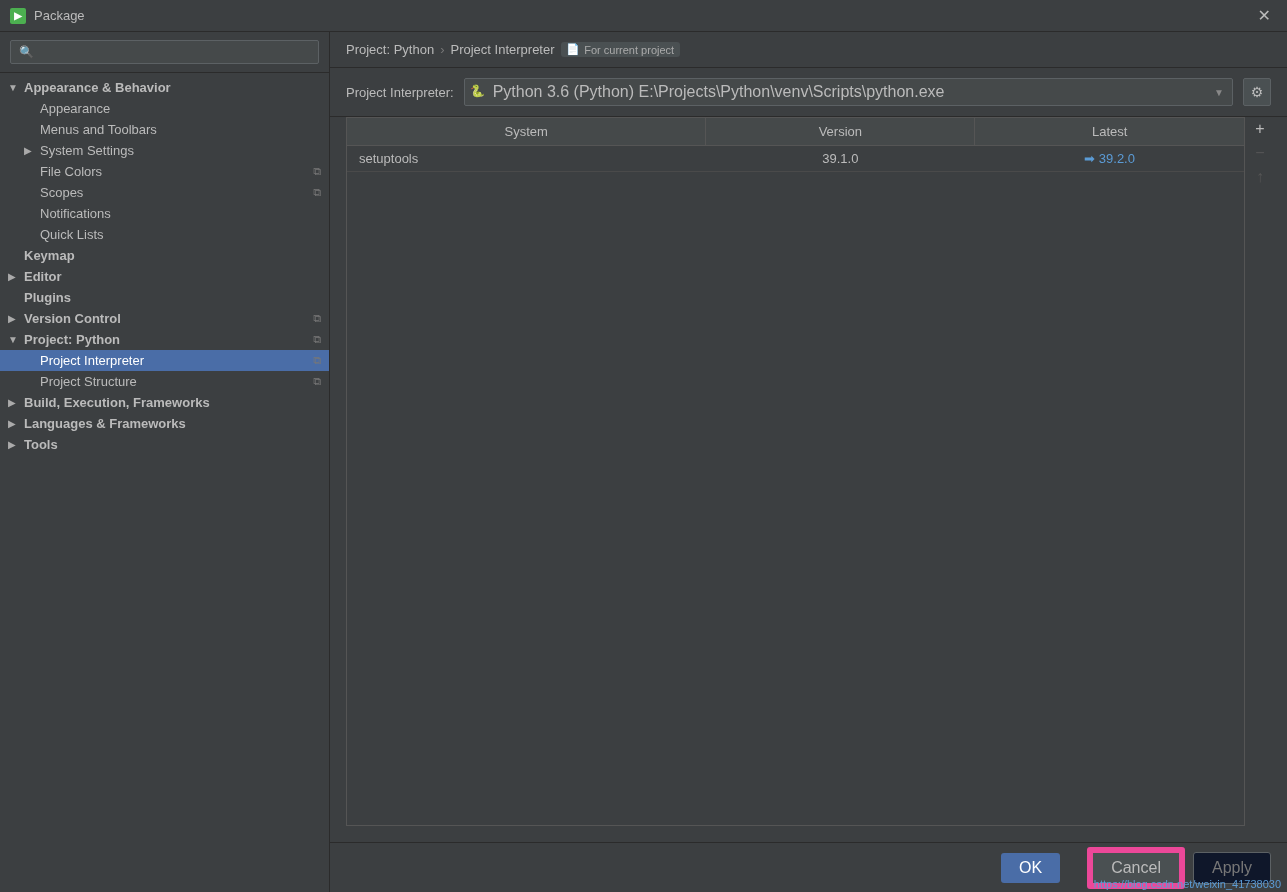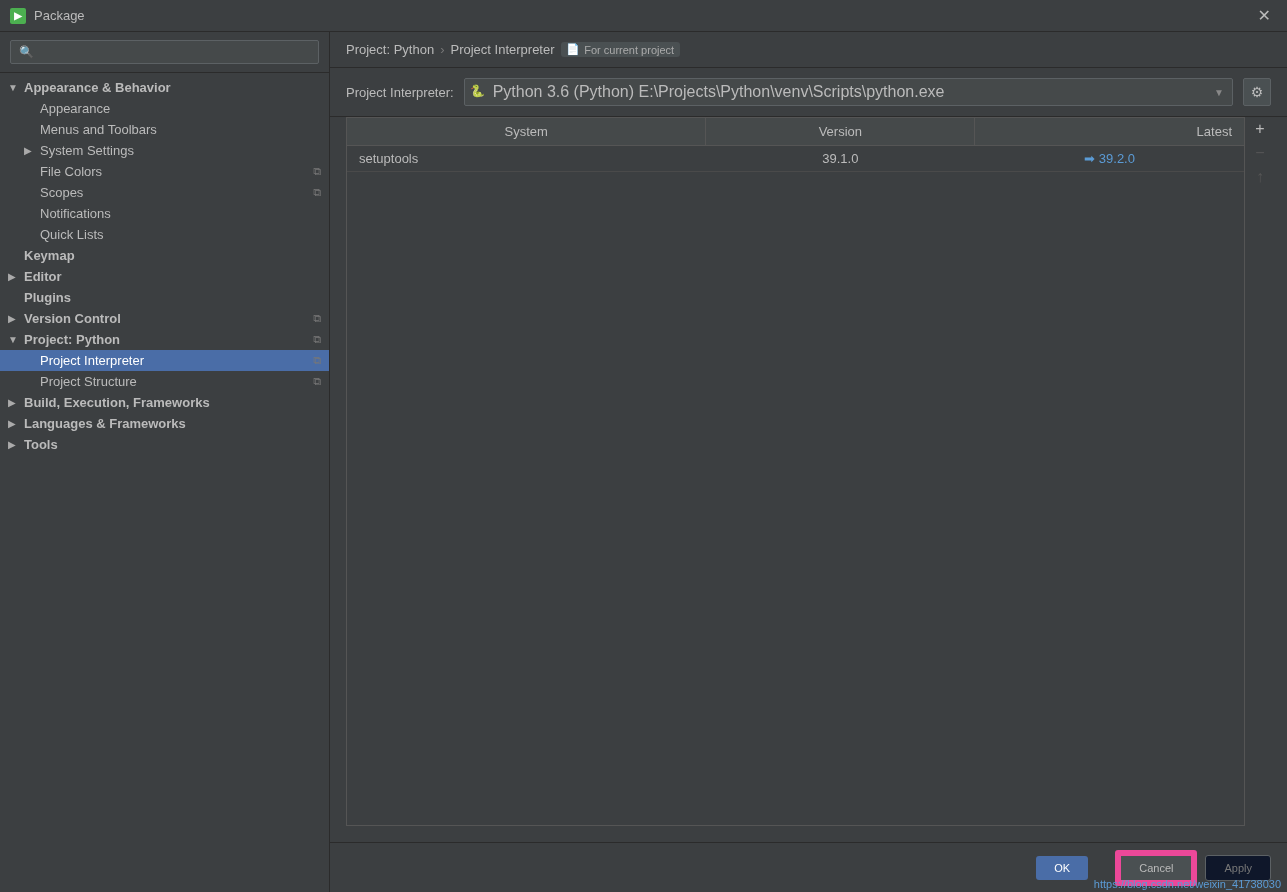--- a/index.html
+++ b/index.html
@@ -228,21 +228,21 @@
       background: #45494a;
       border-bottom: 1px solid #555;
     }
     .package-table th {
       padding: 6px 12px;
       text-align: center;
       color: #bbbbbb;
       font-weight: normal;
       border-right: 1px solid #555;
     }
-    .package-table th:last-child { border-right: none; text-align: right; }
+    .package-table th:last-child { border-right: none; }
     .package-table td {
       padding: 5px 12px;
       border-bottom: 1px solid #4a4a4a;
       color: #bbbbbb;
     }
 
     .col-package { width: 40%; text-align: left; }
     .col-version { width: 30%; text-align: center; }
     .col-latest { width: 30%; text-align: center; }
 
@@ -287,21 +287,21 @@
       align-items: center;
       justify-content: flex-end;
       padding: 0 16px;
       gap: 8px;
     }
     .btn {
       padding: 6px 18px;
       border-radius: 3px;
       border: none;
       cursor: pointer;
-      font-size: 11px;
+      font-size: 16px;
     }
     .btn-ok {
       background: #4a6da7;
       color: white;
     }
     .btn-cancel {
       background: #4a5052;
       color: #bbbbbb;
       border: 6px solid #ec4899;
       margin-left: 19px;

